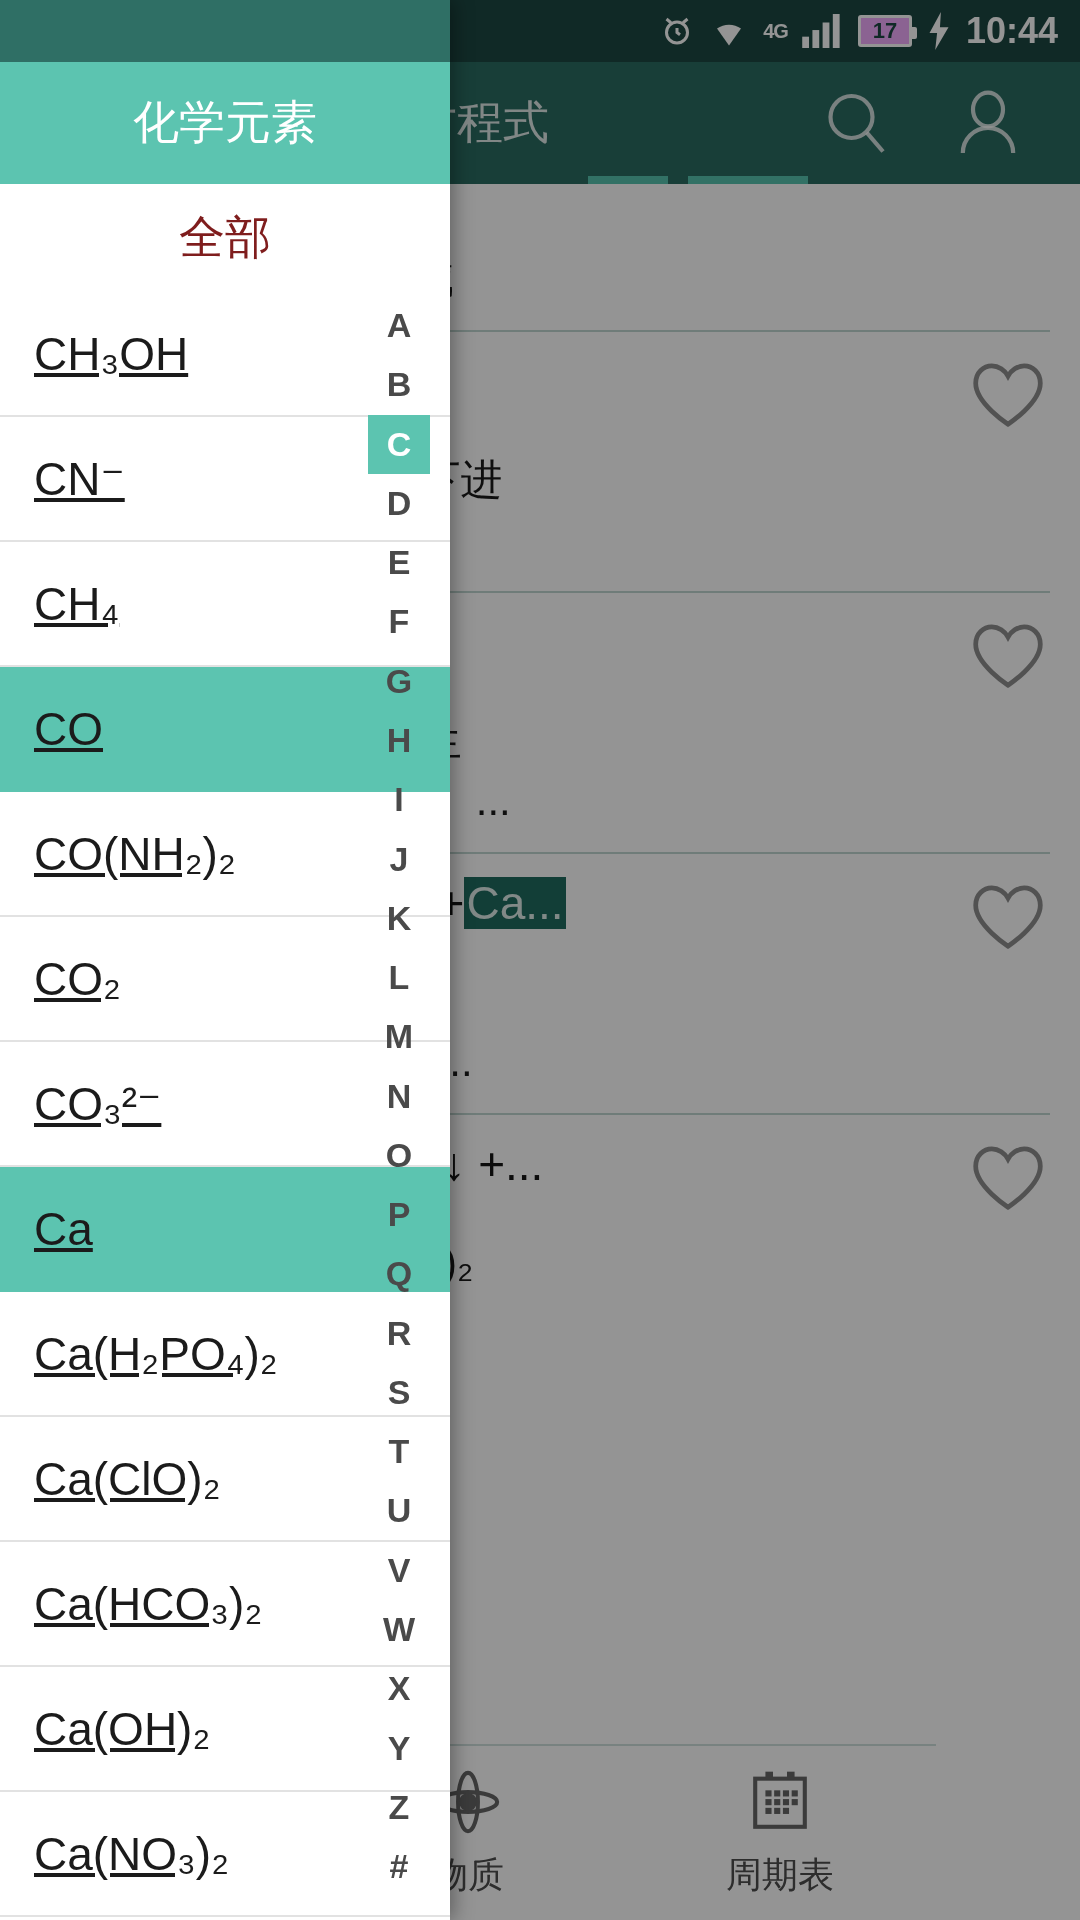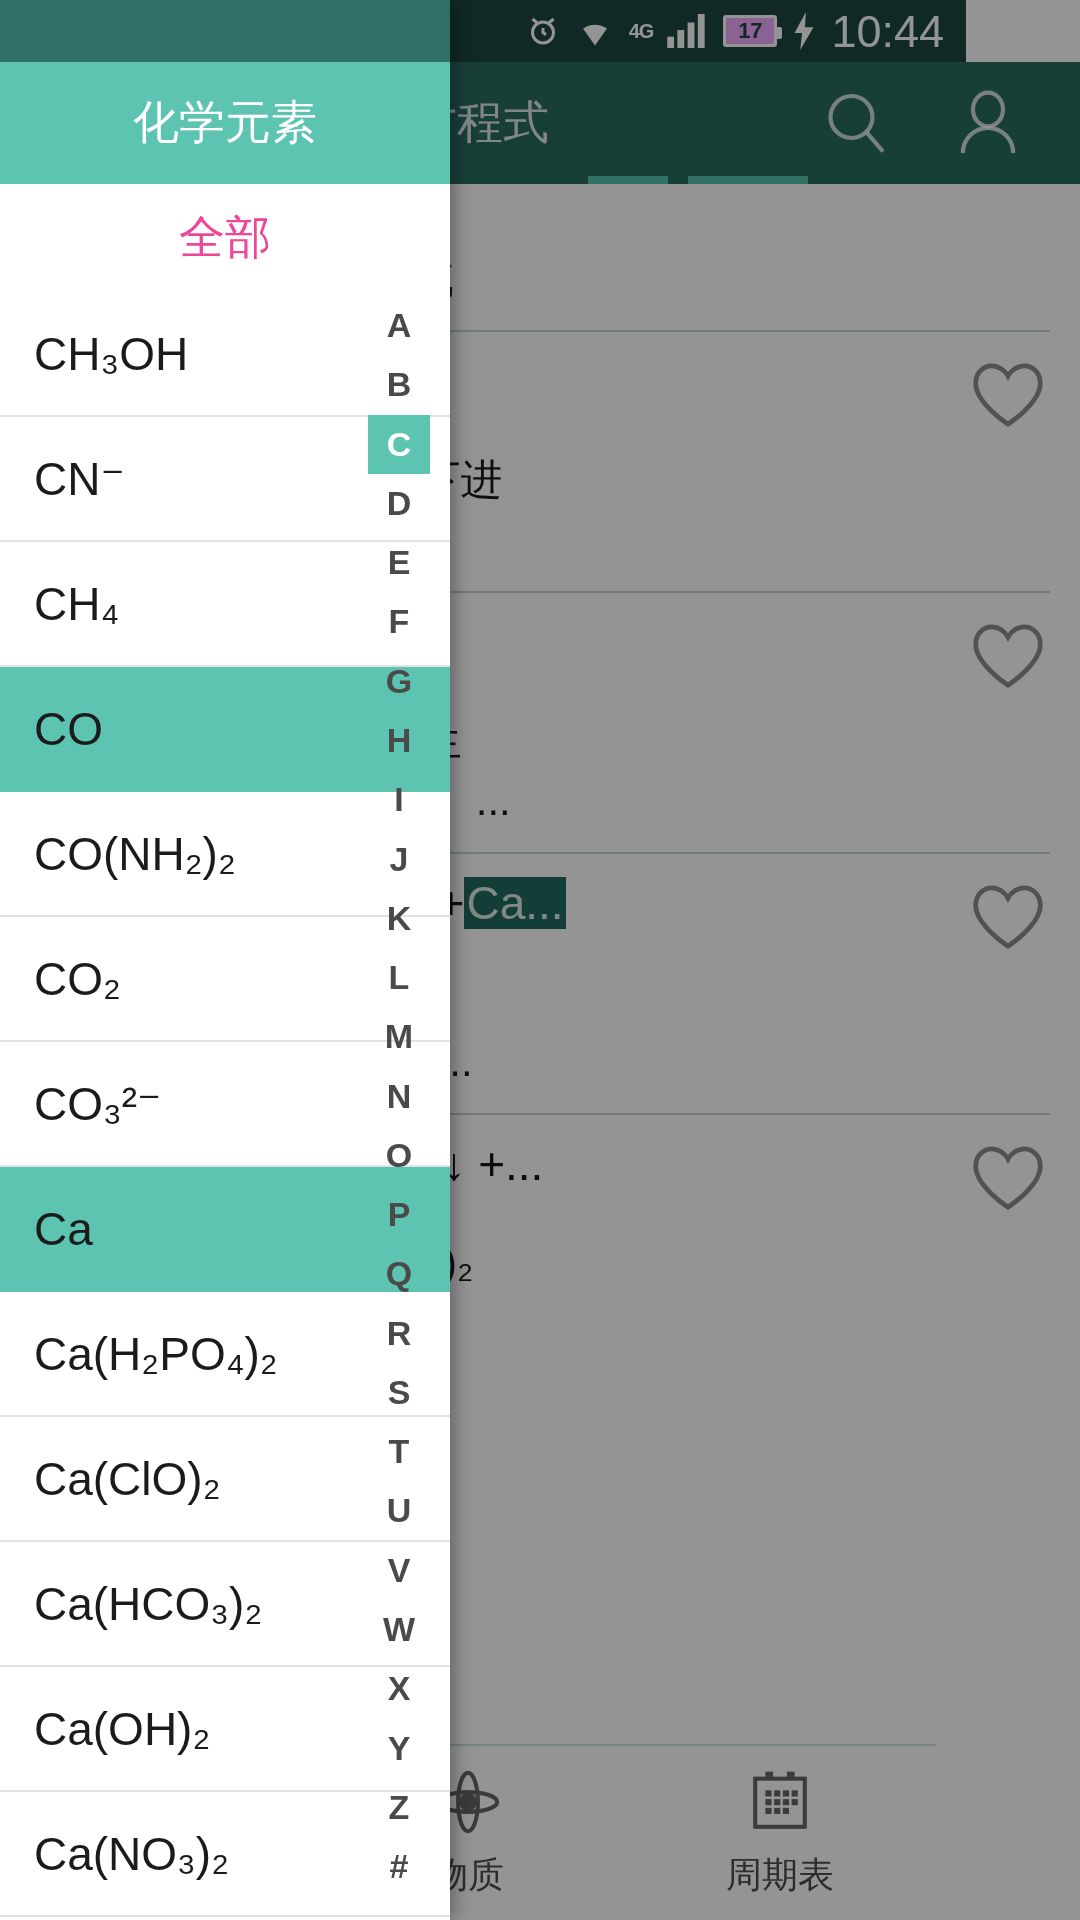--- a/index.html
+++ b/index.html
@@ -9,28 +9,28 @@
     background:#fff;
     overflow:hidden;
     position:relative;
   }
 
   
   #app-root { position:absolute; inset:0; background:#ffffff; }
 
   
   .statusbar{
-    position:absolute; left:0; top:0; width:966px; height:62px;
+    position:absolute; left:0; top:0; width:1080px; height:62px;
     background:#1d4842;
     display:flex; align-items:center; justify-content:flex-end;
     padding-right:22px; gap:14px;
     color:#ffffff;
   }
   .sb-icon{ display:flex; align-items:center; }
-  .sb-clock{ font-size:45px; letter-spacing:0px; font-weight:400; line-height:1;}
+  .sb-clock{ font-size:36px; letter-spacing:0px; font-weight:700; line-height:1;}
   .sb-4g{ font-size:20px; font-weight:700; letter-spacing:-1px; }
   .batt{
     border:3px solid #fff; border-radius:3px; width:54px; height:32px;
     display:flex; align-items:center; justify-content:center;
     font-size:22px; font-weight:700; color:#1d4842; background:#f0abfc;
     position:relative;
   }
   .batt::after{
     content:""; position:absolute; right:-8px; top:9px; width:5px;height:12px;
     background:#fff; border-radius:0 2px 2px 0;
@@ -104,27 +104,27 @@
   .drawer-status{
     height:62px; background:#2f6f65; width:450px;
   }
   .drawer-head{
     height:122px; width:450px; background:#5cc4b0;
     display:flex; align-items:center; justify-content:center;
   }
   .drawer-title{ font-size:46px; color:#ffffff; }
   .drawer-all{
     height:108px; display:flex; align-items:center; justify-content:center;
-    font-size:46px; color:#ec4899; background:#ffffff;
+    font-size:46px; color:#7f1d1d; background:#ffffff;
   }
   .drawer-list{ }
   .dl-item{
     height:125px; display:flex; align-items:center;
     padding-left:34px; font-size:46px; color:#1b1b1b;
-    border-bottom:2px solid #e2e2e2; background:#ffffff;
+    border-bottom:2px solid #e2e2e2; background:#ffffff;text-decoration:underline;
   }
   .dl-item.selected{ background:#5cc4b0; border-bottom-color:#5cc4b0; }
 
   
   #alpha{
     position:absolute; left:368px; top:296px; width:62px; height:1600px;
     display:flex; flex-direction:column; align-items:stretch;
     z-index:5;
   }
   .alpha-l{

